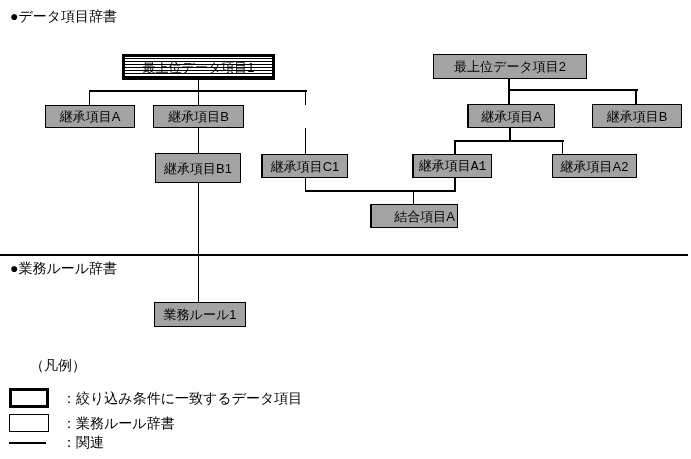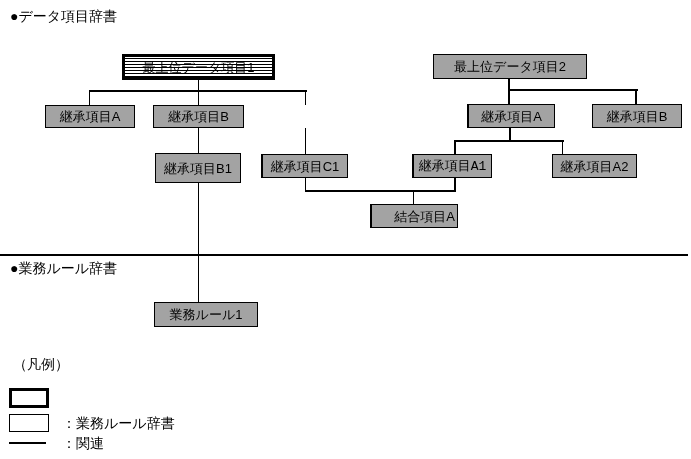--- a/index.html
+++ b/index.html
@@ -71,25 +71,26 @@
   <div class="node" style="left:155px; top:153px; width:86px; height:30px;">継承項目B1</div>
   <div class="node edge-l" style="left:261px; top:154px; width:87px; height:24px;">継承項目C1</div>
 
   <div class="node" style="left:433px; top:54px; width:154px; height:25px;">最上位データ項目2</div>
   <div class="node edge-l" style="left:467px; top:104px; width:88px; height:24px;">継承項目A</div>
   <div class="node" style="left:592px; top:104px; width:90px; height:24px;">継承項目B</div>
   <div class="node edge-l" style="left:412px; top:154px; width:80px; height:24px;font-family:Liberation Mono, monospace;">継承項目A1</div>
   <div class="node" style="left:520px; top:154px; width:85px; height:24px;margin-left:32px;">継承項目A2</div>
   <div class="node edge-l" style="left:370px; top:204px; width:88px; height:24px;padding-left:20px;">結合項目A</div>
 
-  <div class="node" style="left:154px; top:302px; width:104px; height:25px;">業務ルール1</div>
+  <div class="node" style="left:154px; top:302px; width:92px; height:25px;">業務ルール1</div>
 
-  <div class="hdr" style="left:13px; top:358px;font-family:Liberation Mono, monospace;">（凡例）</div>
+  <div class="hdr" style="left:30px; top:358px;">（凡例）</div>
 
   <div class="lgbox thick" style="left:9px; top:388px; width:40px; height:20px;"></div>
+  <div class="legend-label" style="left:62px; top:391px;">：絞り込み条件に一致するデータ項目</div>
 
   <div class="lgbox dots" style="left:9px; top:414px; width:40px; height:18px;"></div>
   <div class="legend-label" style="left:62px; top:416px;">：業務ルール辞書</div>
 
   <div class="line" style="left:9px; top:442px; width:37px; height:2px;"></div>
-  <div class="legend-label" style="left:62px; top:436px;">：関連</div>
+  <div class="legend-label" style="left:62px; top:436px;font-family:Liberation Mono, monospace;">：関連</div>
 
 </div>
 
 </body></html>

